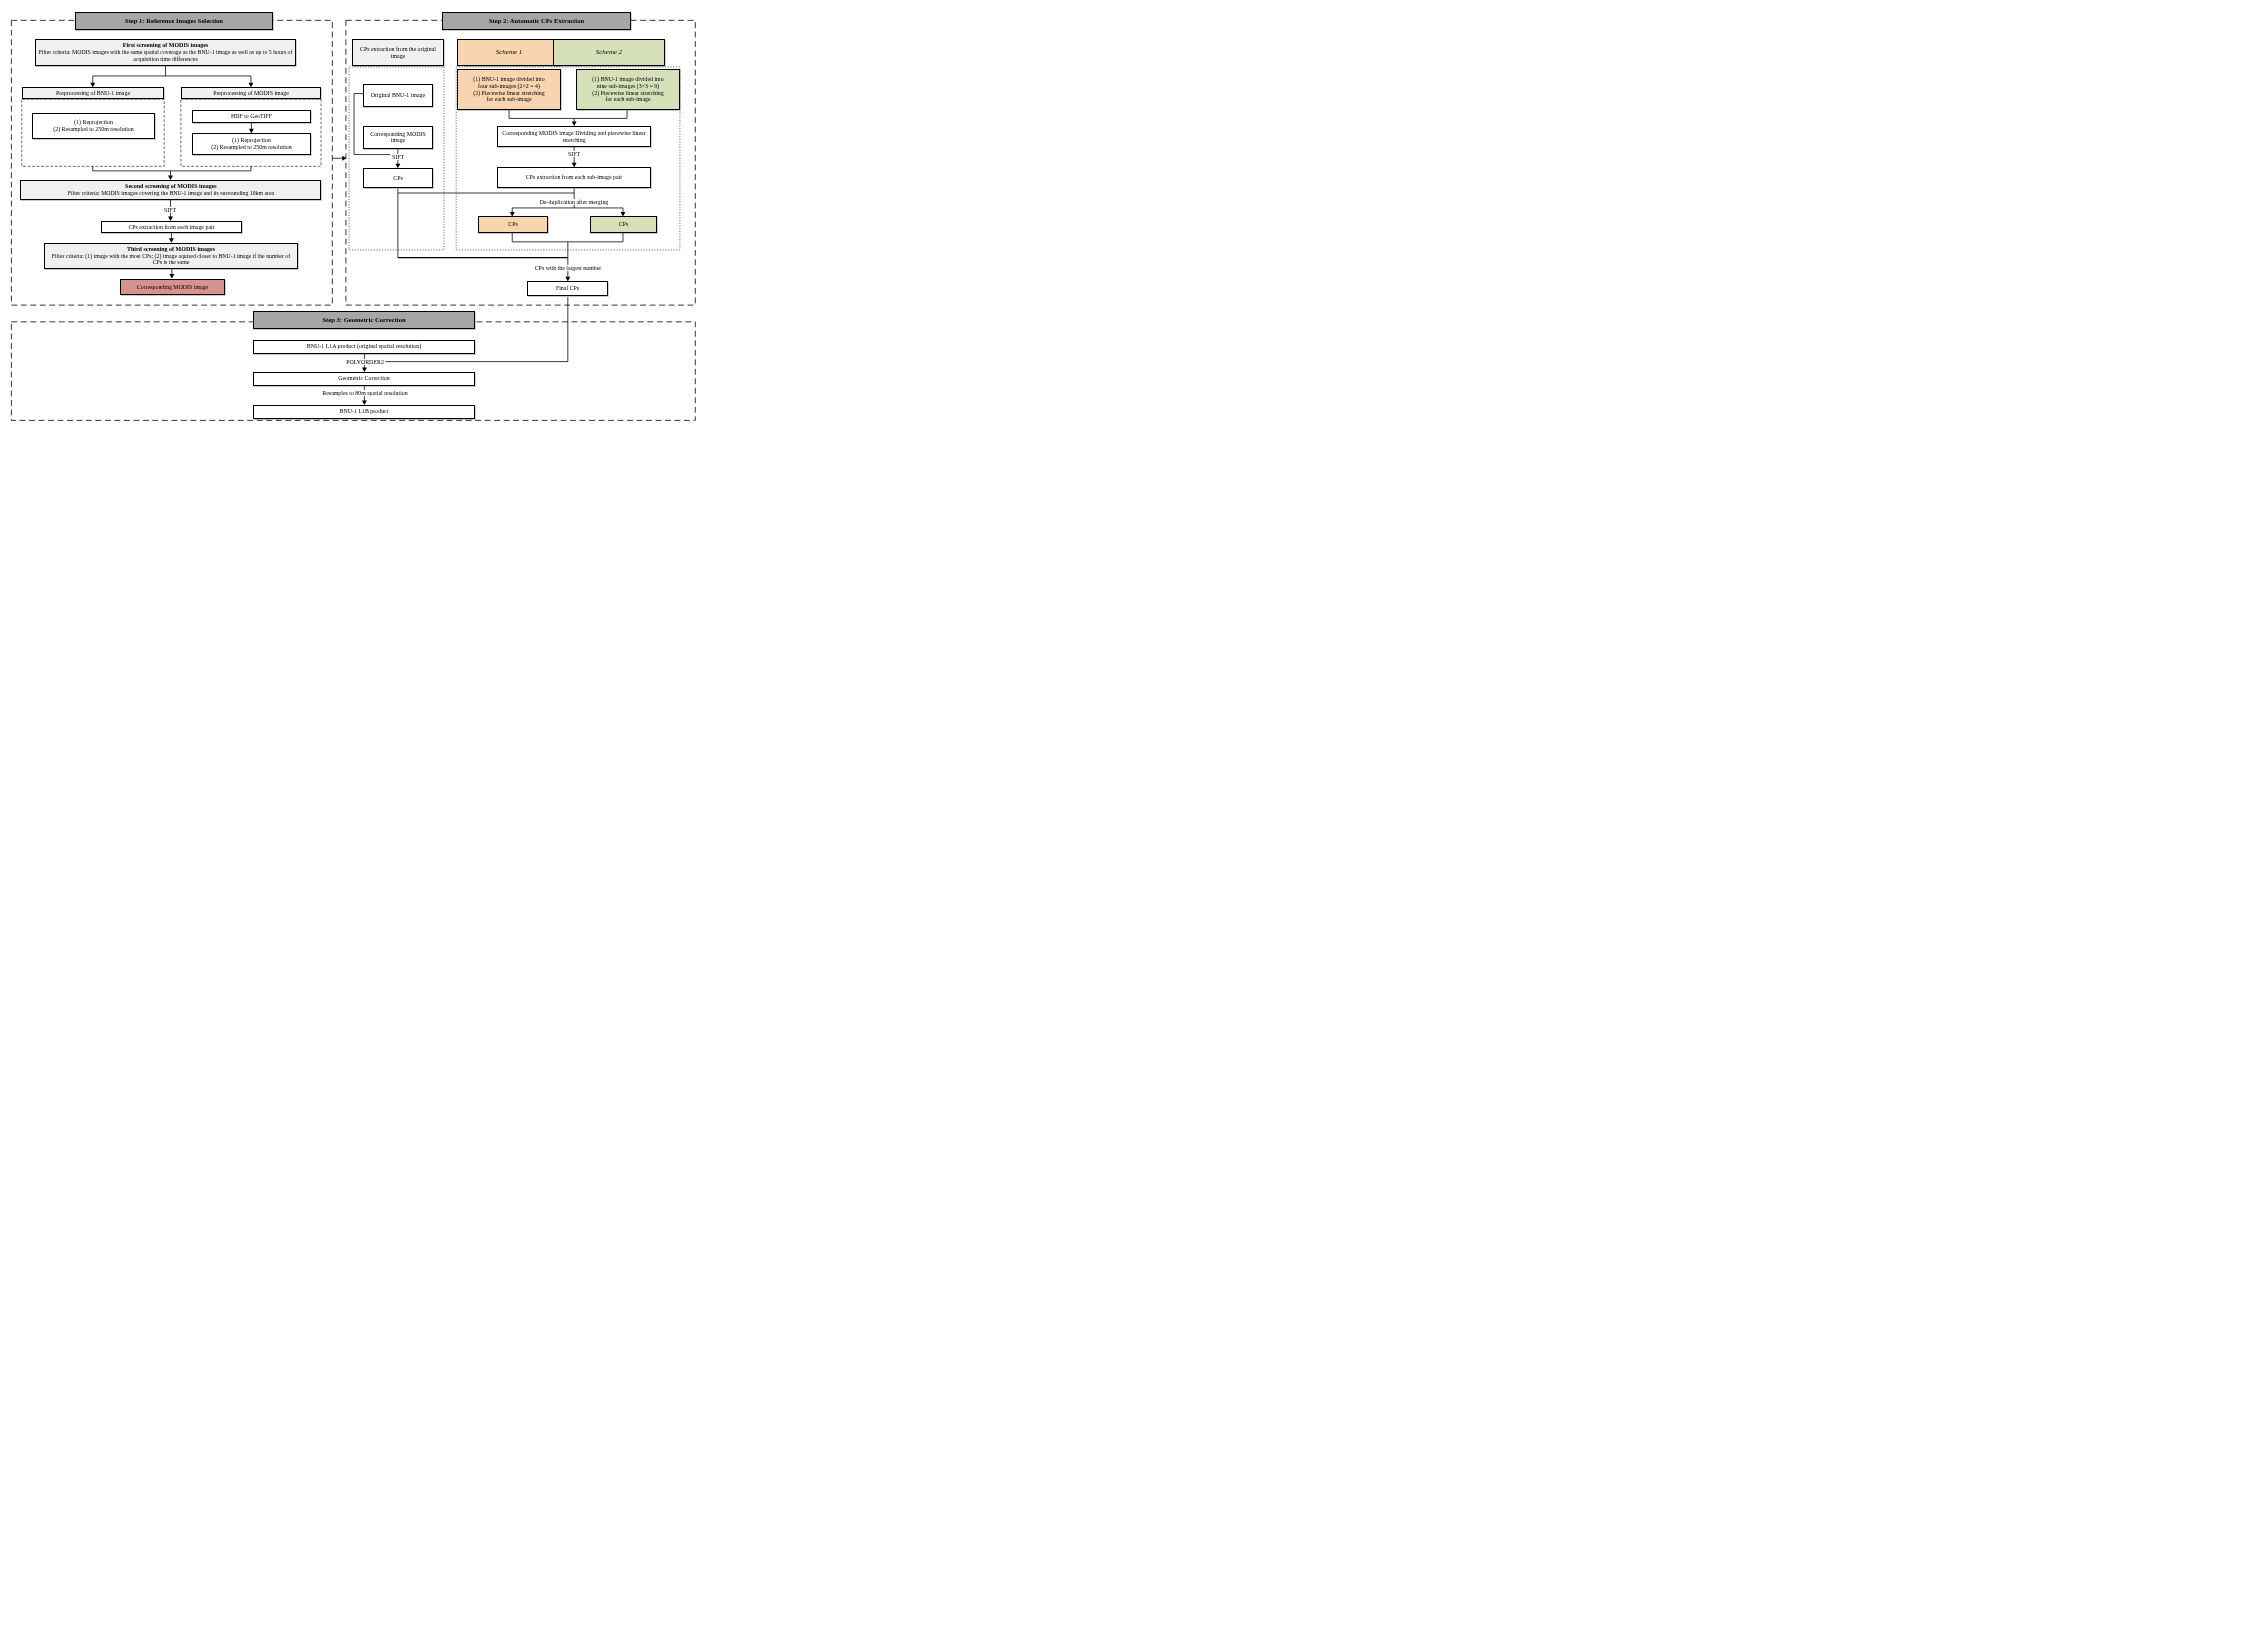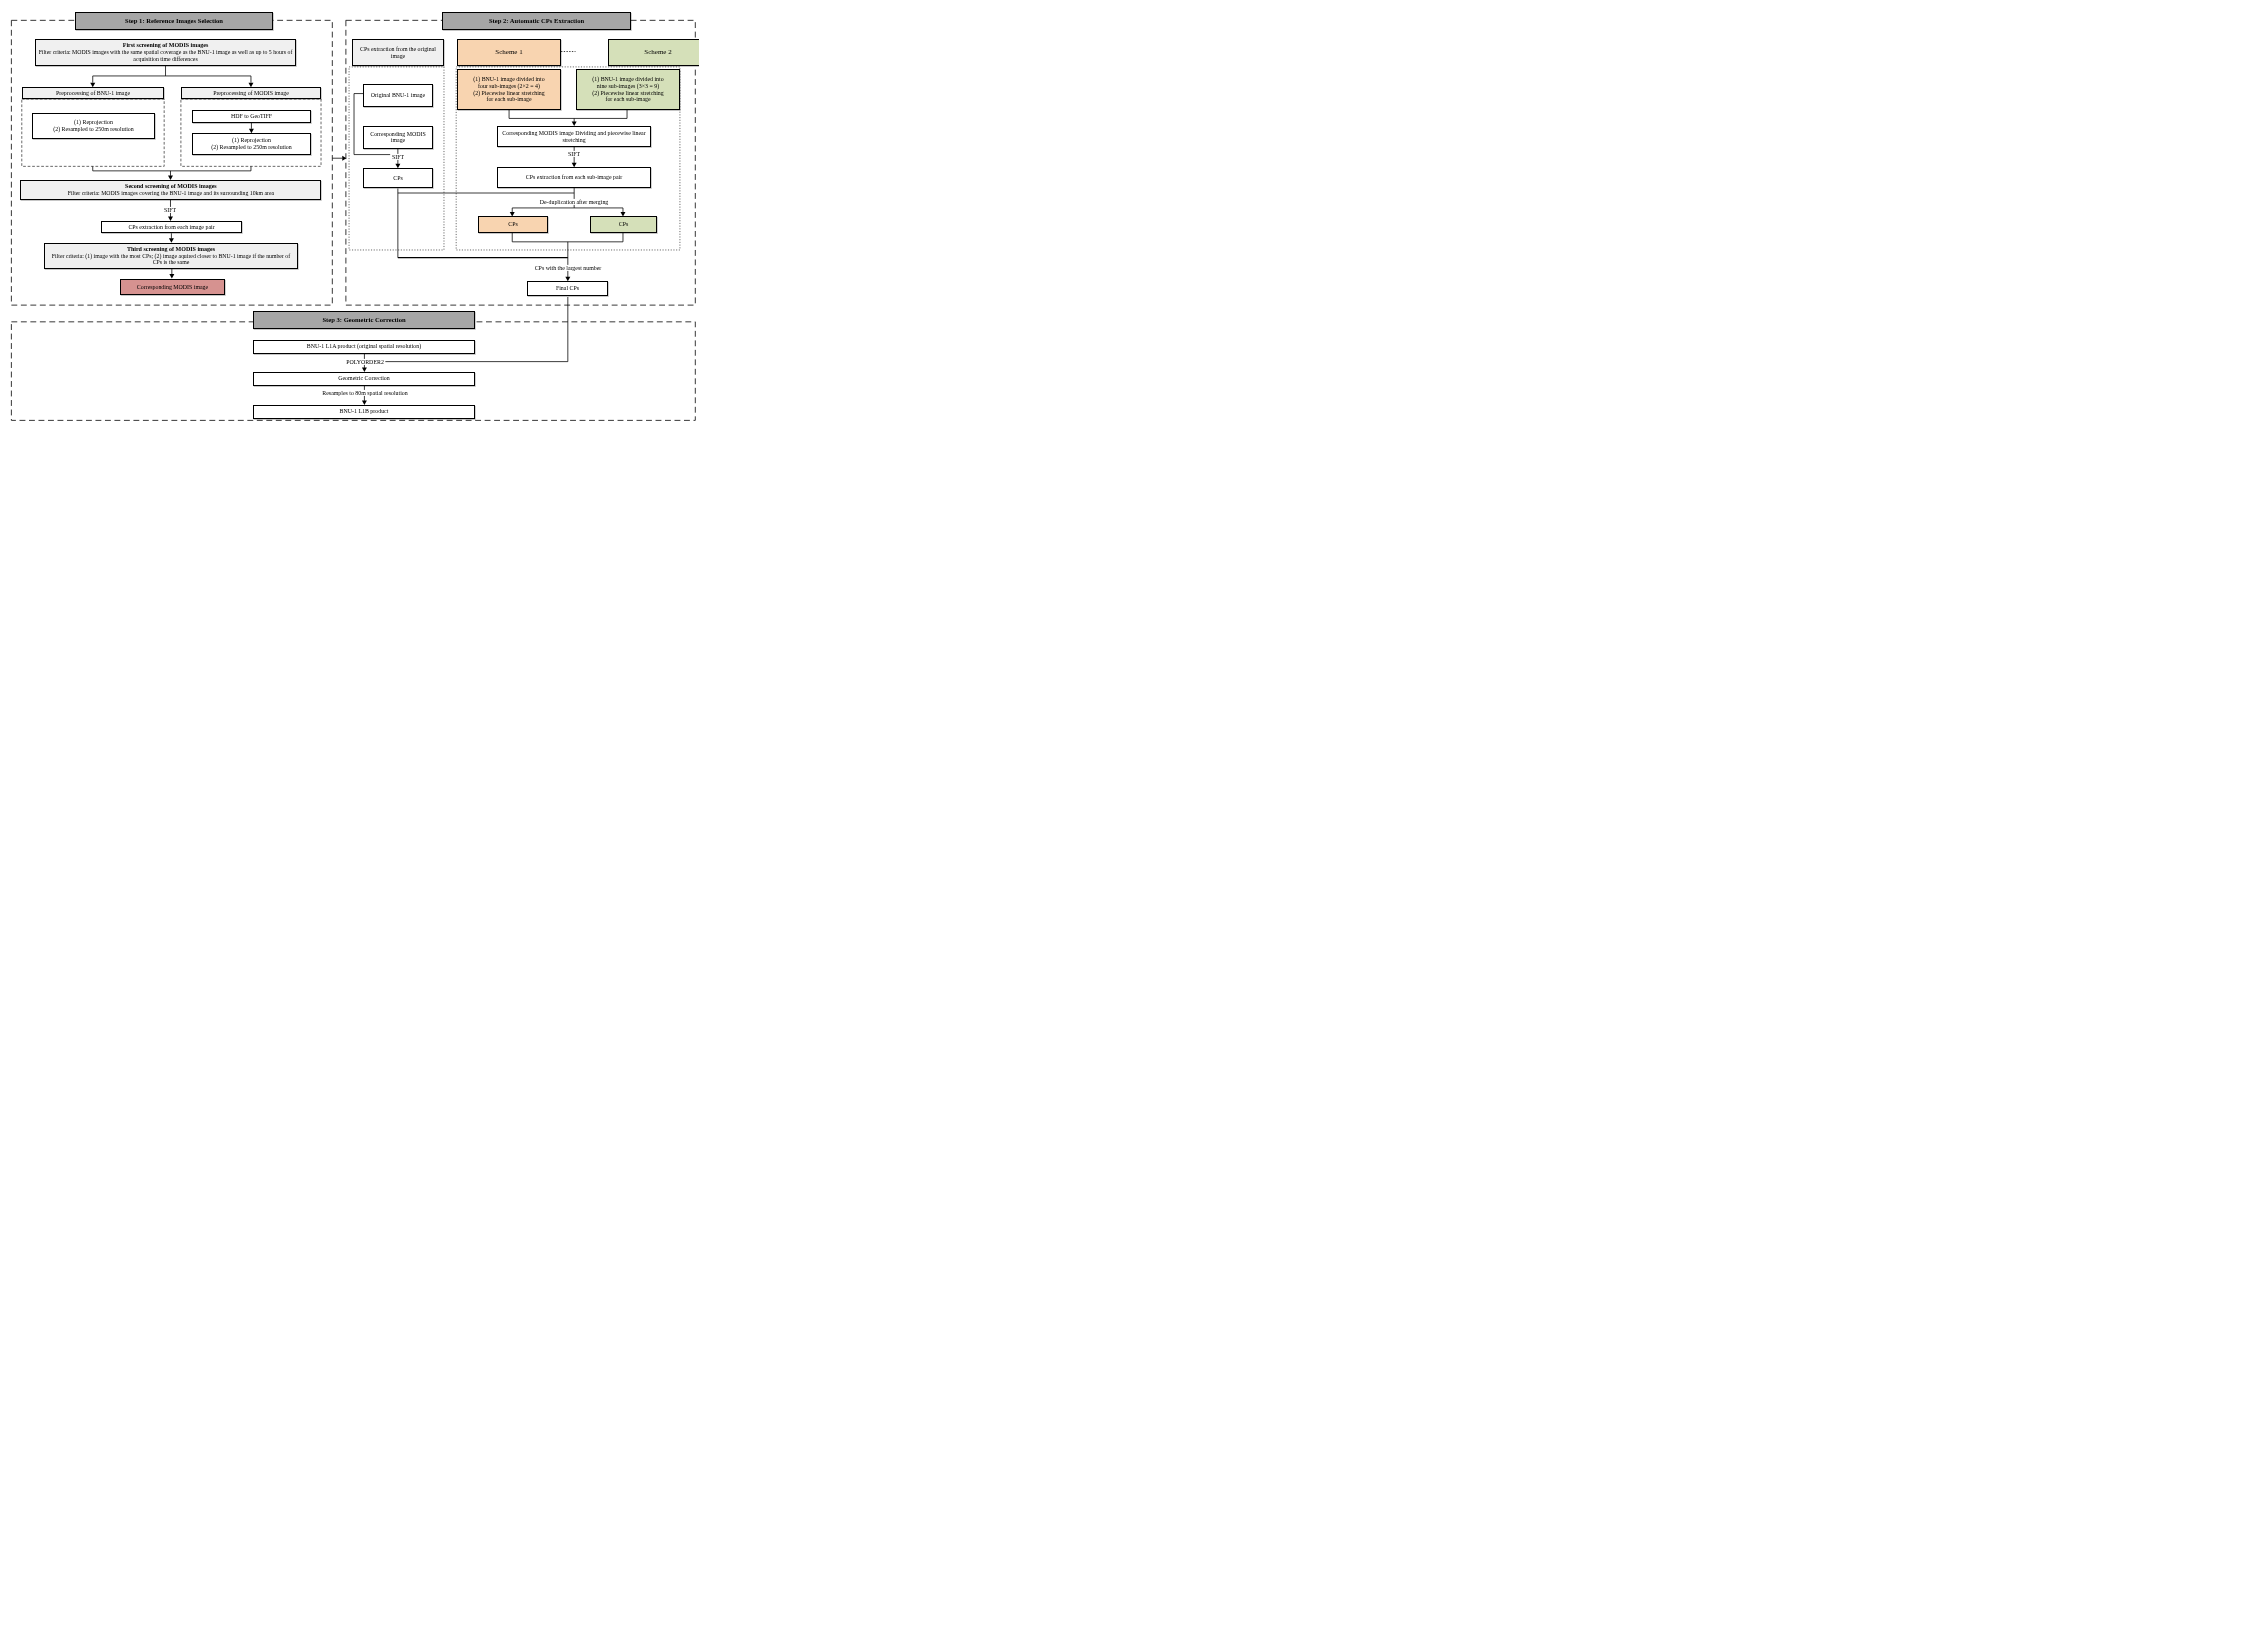--- a/index.html
+++ b/index.html
@@ -13,21 +13,21 @@
     display:flex;align-items:center;justify-content:center;text-align:center;
     border:0.9px solid #000;background:#fff;font-size:5.9px;line-height:1.15;
     box-shadow:0.7px 0.9px 0 rgba(0,0,0,0.25);padding:0.5px 1.8px;
   }
   .node .twrap{width:100%;}
   .gray{background:#f0f0f0;}
   .hdr{background:#a6a6a6;border-width:1.1px;font-weight:bold;font-size:6.6px;}
   .orange{background:#f8d4b0;}
   .green{background:#d5e0b9;}
   .red{background:#d69290;}
-  .schemehdr{font-size:7px;}
+  .schemehdr{font-size:7px;font-style:italic;}
   .prewrap{white-space:pre-line;}
   .btitle{font-weight:bold;font-size:6px;display:block;}
   .bbody{display:block;font-size:5.8px;}
   .lbl{
     position:absolute;z-index:2;transform:translate(-50%,-50%);
     background:#fff;padding:0 1.8px;font-size:5.9px;white-space:nowrap;line-height:1.05;
   }
 </style>
 </head>
 <body>
@@ -151,21 +151,21 @@
   <div class="node gray" style="left:352px;top:39px;width:92px;height:27px;">CPs extraction from the original image</div>
 
   <div class="node" style="left:363px;top:84px;width:70px;height:22.6px;">Original BNU-1 image</div>
   <div class="node" style="left:363px;top:126px;width:70px;height:22.6px;">Corresponding MODIS image</div>
 
   <div class="lbl" style="left:398px;top:157px;">SIFT</div>
 
   <div class="node" style="left:363px;top:168px;width:70px;height:20.4px;">CPs</div>
 
   <div class="node orange schemehdr" style="left:457px;top:39px;width:104px;height:27px;">Scheme 1</div>
-  <div class="node green schemehdr" style="left:608px;top:39px;width:100px;height:27px;">Scheme 2</div>
+  <div class="node green schemehdr" style="left:553px;top:39px;width:112px;height:27px;">Scheme 2</div>
 
   <div class="node orange prewrap" style="left:457px;top:69px;width:104px;height:41px;">(1) BNU-1 image divided into
 four sub-images (2×2 = 4)
 (2) Piecewise linear stretching
 for each sub-image</div>
   <div class="node green prewrap" style="left:576px;top:69px;width:104px;height:41px;">(1) BNU-1 image divided into
 nine sub-images (3×3 = 9)
 (2) Piecewise linear stretching
 for each sub-image</div>
 

